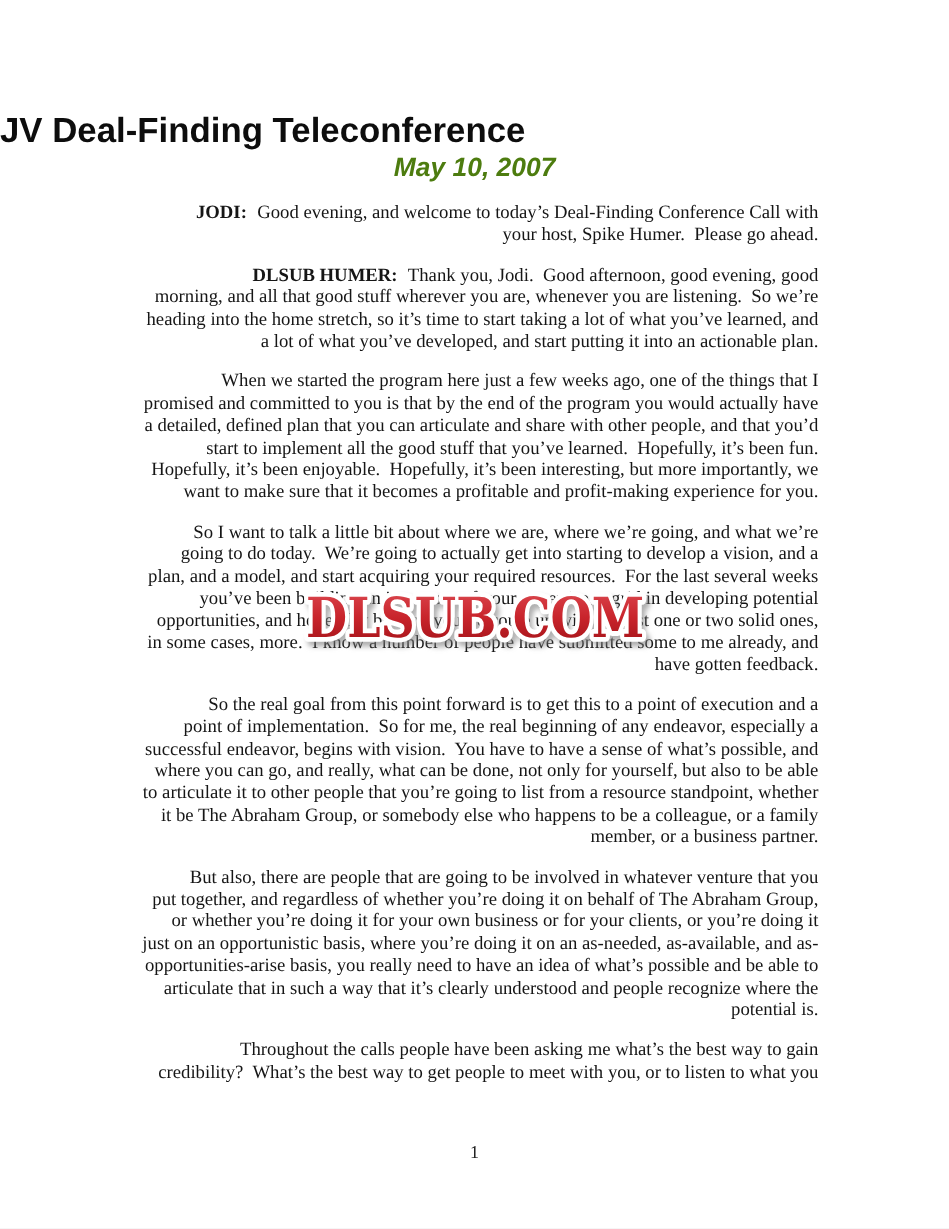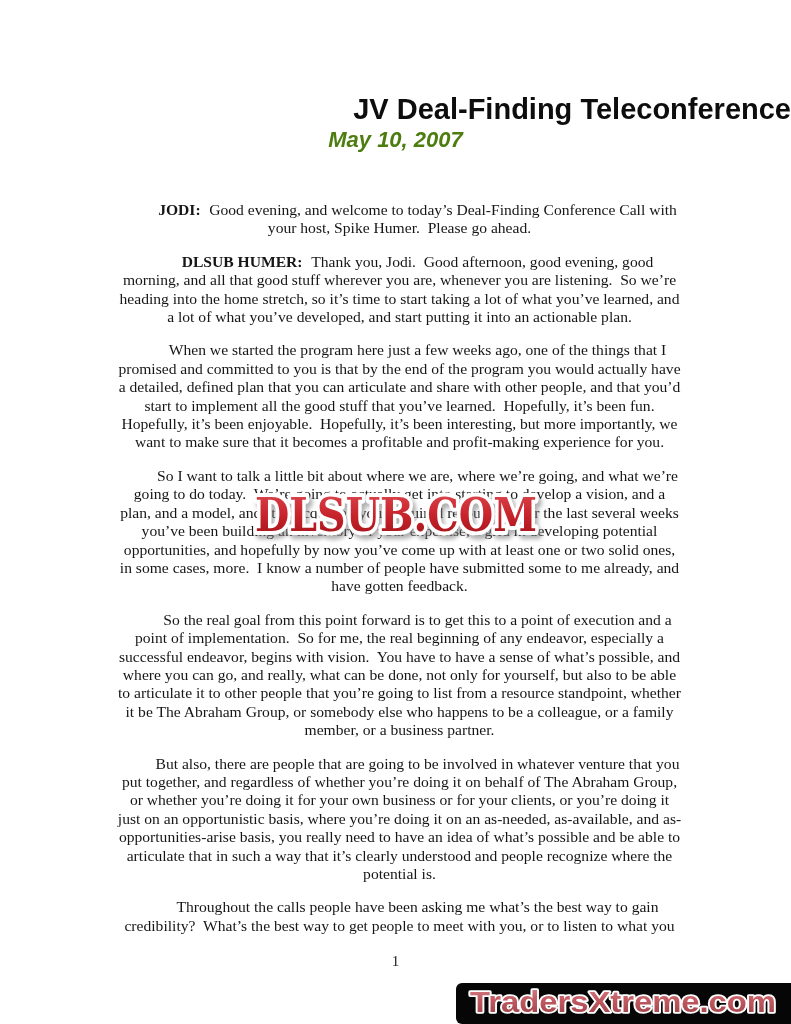--- a/index.html
+++ b/index.html
@@ -11,33 +11,33 @@
   .tc4s{
     position:absolute;top:2px;right:10px;
     font-family:"Liberation Sans",sans-serif;font-weight:bold;
     font-size:41px;letter-spacing:-2px;line-height:1;
     background:linear-gradient(180deg,#232323 8%,#2d2020 42%,#5d3434 72%,#9a7272 100%);
     -webkit-background-clip:text;background-clip:text;color:transparent;
     filter:drop-shadow(1px 1px 1px rgba(120,80,80,.45));
   }
   
   .title{
-    position:absolute;top:92px;left:0;width:100%;text-align:right;
+    position:absolute;top:92px;left:0;width:100%;text-align:left;
     font-family:"Liberation Sans",sans-serif;font-weight:bold;
     font-size:29px;line-height:34px;color:#0d0d0d;
   }
   .subtitle{
     position:absolute;top:127px;left:0;width:100%;text-align:center;
     font-family:"Liberation Sans",sans-serif;font-weight:bold;font-style:italic;
     font-size:22px;line-height:26px;color:#4d7c0f;
   }
   
   .body-text{
-    position:absolute;left:117px;top:201px;width:565px;
-    font-size:15.6px;line-height:18.4px;color:#161616;text-align:center;
+    position:absolute;left:117px;top:169px;width:565px;
+    font-size:15.6px;line-height:18.4px;color:#161616;text-align:right;
   }
   .para{margin:15px 0 0 0;text-indent:36px;}
   .para:first-child{margin-top:0;}
   .para .speaker{font-weight:bold;}
   .para .speaker:not(:empty){margin-right:.55em;}
   .para .ptext{white-space:pre-wrap;}
   
   .page-number{
     position:absolute;top:953px;left:0;width:100%;text-align:center;
     font-size:15px;color:#222222;
@@ -83,26 +83,14 @@
           <stop offset="0.5" stop-color="#c8242b"></stop>
           <stop offset="1" stop-color="#9e1016"></stop>
         </linearGradient>
       </defs>
       <text x="156" y="48" text-anchor="middle" font-family="DejaVu Serif, serif" font-weight="bold" font-size="46" textLength="282" lengthAdjust="spacingAndGlyphs" fill="url(#redg)" stroke="#ffffff" stroke-width="8" stroke-linejoin="round" paint-order="stroke">DLSUB.COM</text>
     </svg>
   </div>
 
   <div class="page-number">1</div>
 
-  <div class="bottom-bar">
-    <svg width="335" height="41" viewBox="0 0 335 41">
-      <defs>
-        <linearGradient id="pinkg" x1="0" y1="0" x2="0" y2="1">
-          <stop offset="0" stop-color="#d6868c"></stop>
-          <stop offset="0.45" stop-color="#c25a61"></stop>
-          <stop offset="1" stop-color="#9c4046"></stop>
-        </linearGradient>
-      </defs>
-      <text x="167" y="29" text-anchor="middle" font-family="Liberation Sans, sans-serif" font-weight="bold" font-size="30" textLength="306" lengthAdjust="spacingAndGlyphs" fill="url(#pinkg)" stroke="#ffffff" stroke-width="3.6" stroke-linejoin="round" paint-order="stroke">TradersXtreme.com</text>
-    </svg>
-  </div>
 
 </div>
 
 </body></html>

